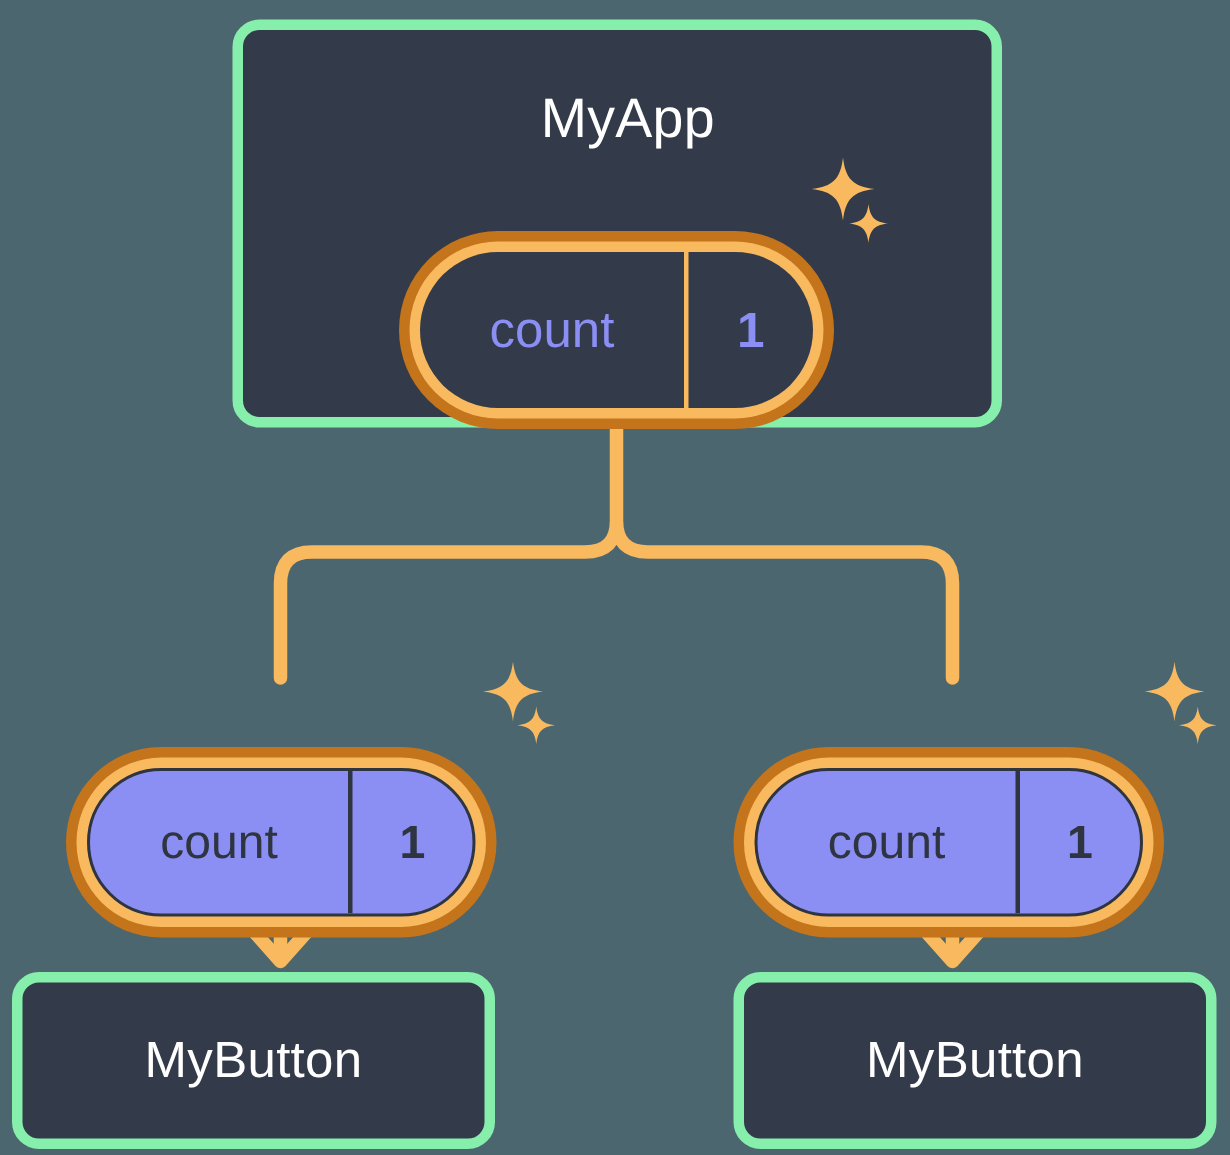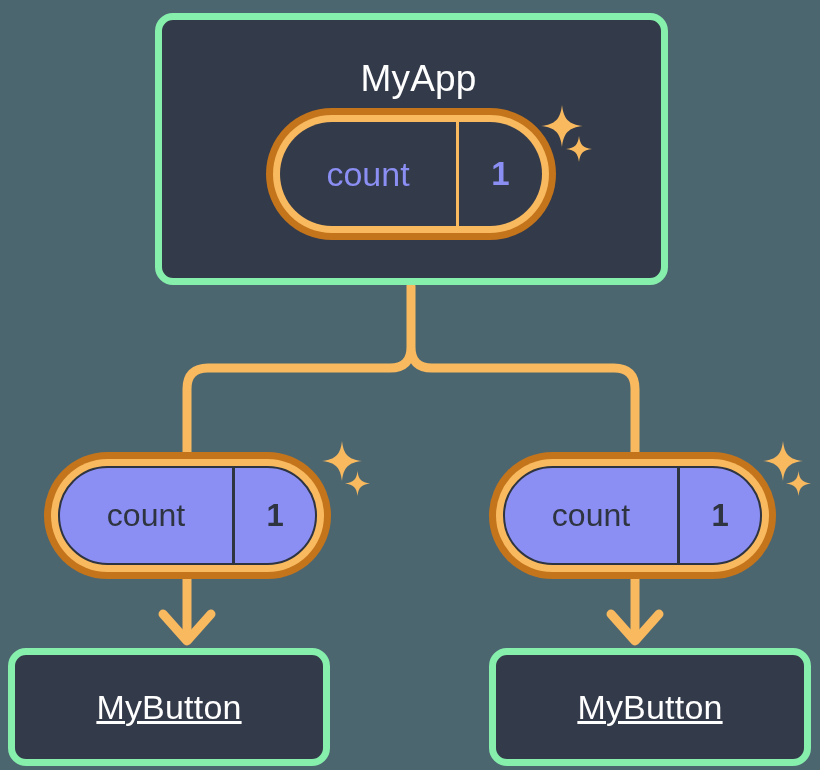--- a/index.html
+++ b/index.html
@@ -68,31 +68,31 @@
     top: 0;
     width: 100%;
     height: 100%;
     display: flex;
     align-items: center;
     justify-content: center;
     color: #ffffff;
     font-size: 34px;
     font-weight: 400;
     letter-spacing: 0.2px;
-    text-decoration: underline;
   }
 
   
   .state-pill {
     position: absolute;
     box-sizing: border-box;
     border-radius: 999px;
     background: #c4741b;            
     padding: 7px;
     display: flex;
+    margin-top: 46px;
   }
   .state-pill .pill-midring {
     box-sizing: border-box;
     flex: 1 1 auto;
     border-radius: 999px;
     background: #f8b95f;            
     padding: 7px;
     display: flex;
   }
   .state-pill .pill-body {

